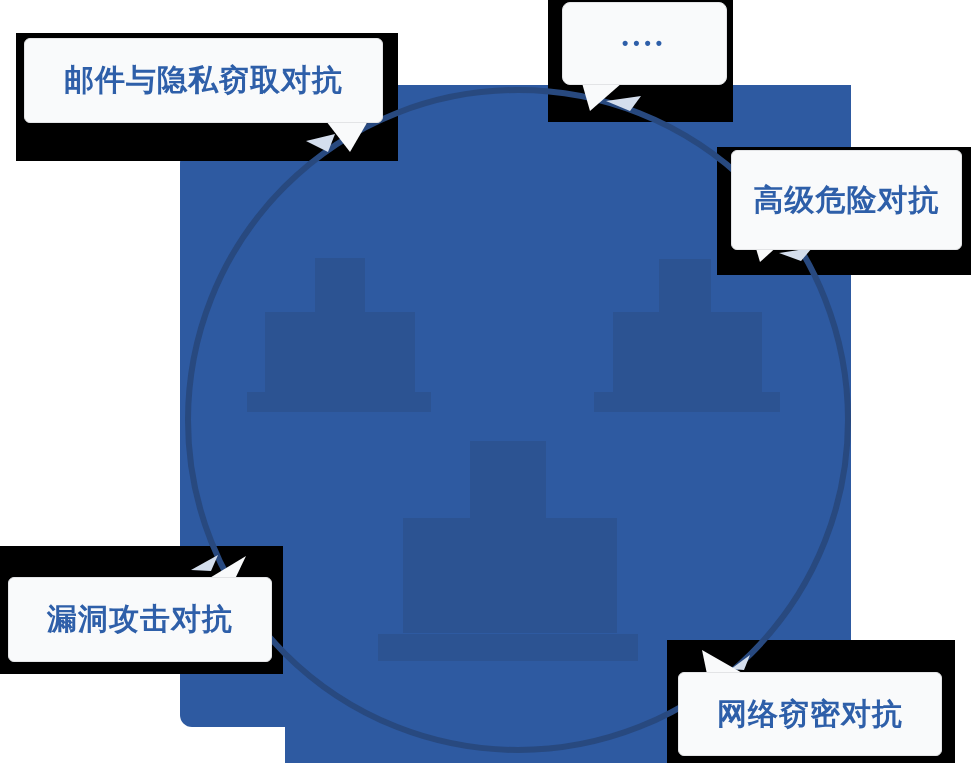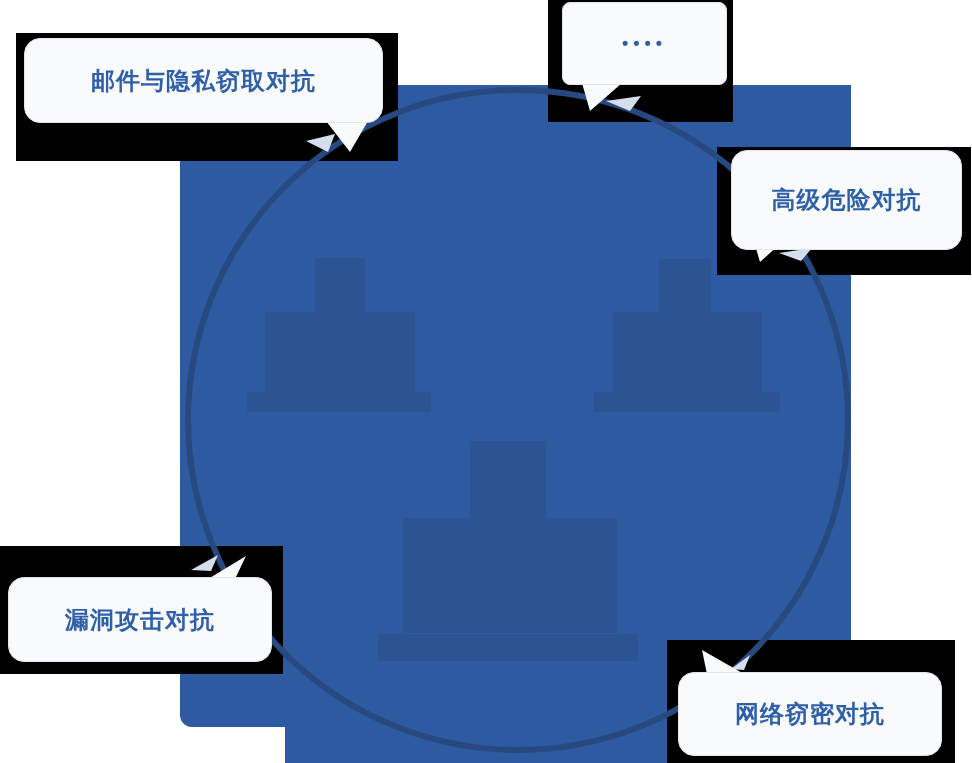--- a/index.html
+++ b/index.html
@@ -37,28 +37,28 @@
   
   .void { background: #000000; }
 
   
   #overlay-svg { left: 0; top: 0; width: 972px; height: 763px; }
 
   
   .bubble {
     background: #F9FAFB;
     border: 1px solid #E3E4E6;
-    border-radius: 16px;
+    border-radius: 6px;
     box-sizing: border-box;
     display: flex;
     align-items: center;
     justify-content: center;
     color: #2E5FA9;
     font-weight: 700;
-    font-size: 24px;
+    font-size: 30px;
     letter-spacing: 1px;
     white-space: nowrap;
   }
   .bubble.dots {
     font-size: 18px;
     letter-spacing: 5px;
   }
   .b-top-left    { left: 24px;  top: 38px;  width: 359px; height: 85px; }
   .b-top-center  { left: 562px; top: 2px;   width: 165px; height: 83px; border-radius: 8px; }
   .b-right       { left: 731px; top: 150px; width: 231px; height: 100px; }

